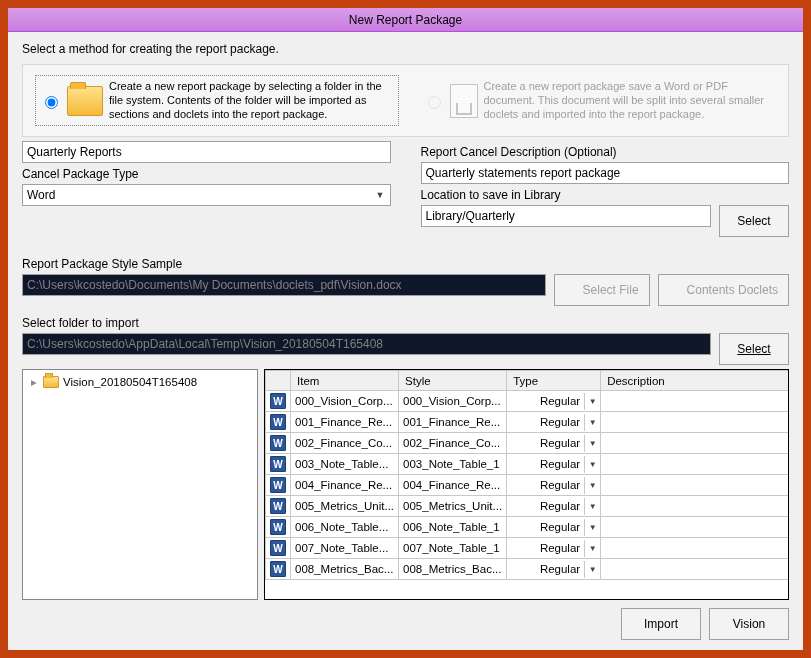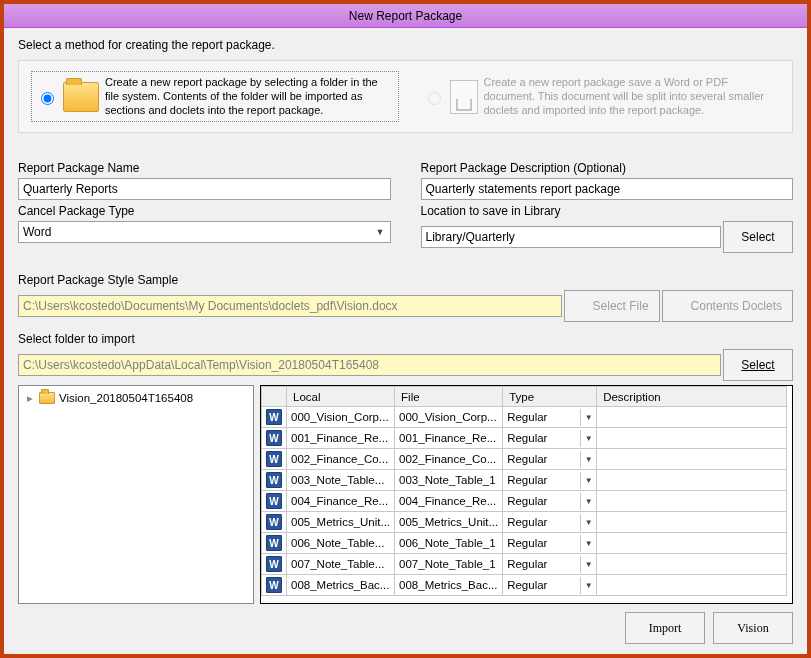--- a/index.html
+++ b/index.html
@@ -6,21 +6,21 @@
   body {
     margin: 0;
     font-family: "Segoe UI", Tahoma, sans-serif;
     font-size: 12px;
     background: #fff;
     color: #000;
   }
   .window {
     width: 811px;
     height: 658px;
-    border: 4px solid #c2410c;
+    border: 8px solid #c2410c;
     background: #fff;
     display: flex;
     flex-direction: column;
   }
   .titlebar {
     height: 24px;
     background: linear-gradient(#d99de8, #c77de0);
     border-bottom: 1px solid #b84de0;
     text-align: center;
     line-height: 24px;
@@ -37,21 +37,21 @@
   }
   .instr {
     margin-bottom: 8px;
   }
   .method-group {
     border: 1px solid #d8d8d8;
     background: #f6f6f6;
     padding: 10px 12px;
     display: flex;
     gap: 24px;
-    margin-bottom: 24px;
+    margin-bottom: 4px;
   }
   .method-option {
     display: flex;
     align-items: center;
     gap: 6px;
     flex: 1;
   }
   .method-option.selected {
     border: 1px dotted #888;
     padding: 4px;
@@ -92,29 +92,29 @@
   .field-label { margin-bottom:3px; margin-top:4px; }
   .text-input {
     height:22px; border:1px solid #a0a0a0; background:#fff;
     padding:0 4px; font: inherit;
   }
   .select-wrap { position:relative; }
   .select-wrap .caret {
     position:absolute; right:6px; top:50%; transform:translateY(-50%);
     font-size:9px; color:#444; pointer-events:none;
   }
-  .row-inline { display:flex; gap:2px; align-items:center; }
+  .row-inline { display:flex; gap:8px; align-items:flex-start; }
   .row-inline .text-input { flex:1; }
   .btn {
     height:32px; min-width:70px; padding:0 10px;
     background:#f3f3f3; border:1px solid #a0a0a0;
     font:inherit; cursor:pointer;
   }
   .btn:disabled { color:#a0a0a0; cursor:default;padding-left:28px; }
-  .disabled-input { background:#fef9c3; color:#808080; }
+  .disabled-input { background:#0f172a; color:#808080; }
   .section-gap { height:6px; }
   
   .browser-row {
     display:flex; gap:6px; flex:1; min-height:0; margin-top:4px;
   }
   .tree {
     width:236px; border:1px solid #888; background:#fff;
     padding:4px; overflow:auto;
   }
   .tree-item {
@@ -151,32 +151,31 @@
   .col-item { width:106px; }
   .col-name { width:106px; }
   .col-type { width:94px; position:relative; }
   .col-desc { width:190px; }
   .w-icon {
     display:inline-flex; width:16px; height:16px;
     background:#2b579a; color:#fff; font-weight:bold; font-size:10px;
     align-items:center; justify-content:center; border-radius:1px;
     border:1px solid #1d3f73;
   }
-  .type-cell { display:flex; align-items:center; justify-content:space-between; width:100%; }
+  .type-cell { display:flex; align-items:center; justify-content:flex-end; width:100%; }
   .type-caret {
     width:16px; height:17px; border-left:1px solid #c8c8c8;
     display:flex; align-items:center; justify-content:center;
     font-size:8px; color:#444;
   }
   
   .footer {
     margin-top:8px;
     display:flex; justify-content:flex-end; gap:8px;
     padding-bottom:4px;
-    font-family:Liberation Serif, serif;
   }
   .footer .btn { min-width:80px; }
 </style>
 </head>
 <body>
 
 <div class="window">
   <div class="titlebar">New Report Package</div>
 
   <div class="content">
@@ -191,30 +190,29 @@
       </label>
       <label class="method-option disabled">
         <input type="radio" name="method" disabled="" style="">
         <span class="doc-icon"></span>
         <span class="method-text">Create a new report package save a Word or PDF document. This document will be split into several smaller doclets and imported into the report package.</span>
       </label>
     </div>
 
     <div class="two-col">
       <div class="col">
-        <div class="field-label">Report Package Name</div>
         <input class="text-input" value="Quarterly Reports" style="">
         <div class="field-label">Cancel Package Type</div>
         <div class="select-wrap">
           <input class="text-input" style="width: 100%;" readonly="" value="Word">
           <span class="caret">▼</span>
         </div>
       </div>
       <div class="col">
-        <div class="field-label">Report Package Description (Optional)</div>
+        <div class="field-label">Report Cancel Description (Optional)</div>
         <input class="text-input" value="Quarterly statements report package" style="">
         <div class="field-label">Location to save in Library</div>
         <div class="row-inline">
           <input class="text-input" value="Library/Quarterly" style="">
           <button class="btn">Select</button>
         </div>
       </div>
     </div>
 
     <div class="section-gap"></div>
@@ -242,22 +240,22 @@
           <span>Vision_20180504T165408</span>
         </div>
       </div>
 
       <div class="grid-wrap">
         <div style="overflow:auto; flex:1">
         <table class="grid">
           <thead>
             <tr>
               <th class="col-icon"></th>
-              <th class="col-item">Local</th>
-              <th class="col-name">File</th>
+              <th class="col-item">Item</th>
+              <th class="col-name">Style</th>
               <th class="col-type">Type</th>
               <th class="col-desc">Description</th>
             </tr>
           </thead>
           <tbody id="grid-body">
                 <tr>
                   <td class="col-icon"><span class="w-icon">W</span></td>
                   <td class="col-item">000_Vision_Corp...</td>
                   <td class="col-name">000_Vision_Corp...</td>
                   <td class="col-type" style="padding: 0px;">

